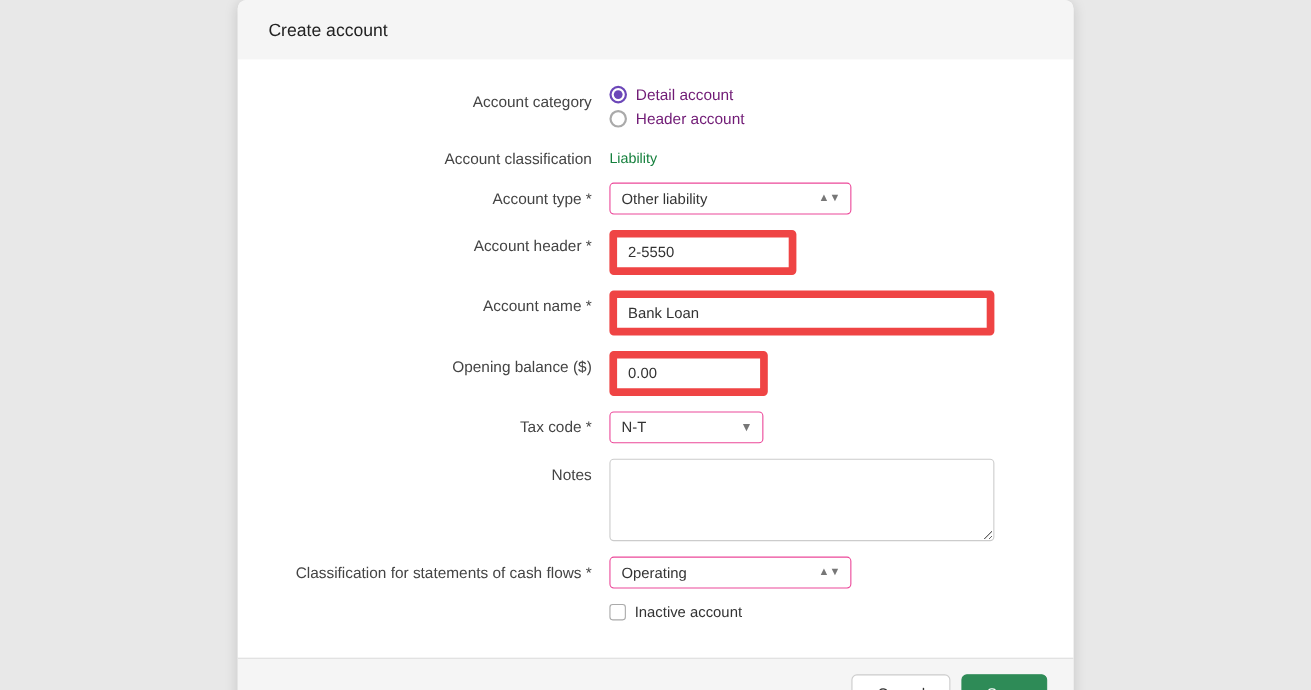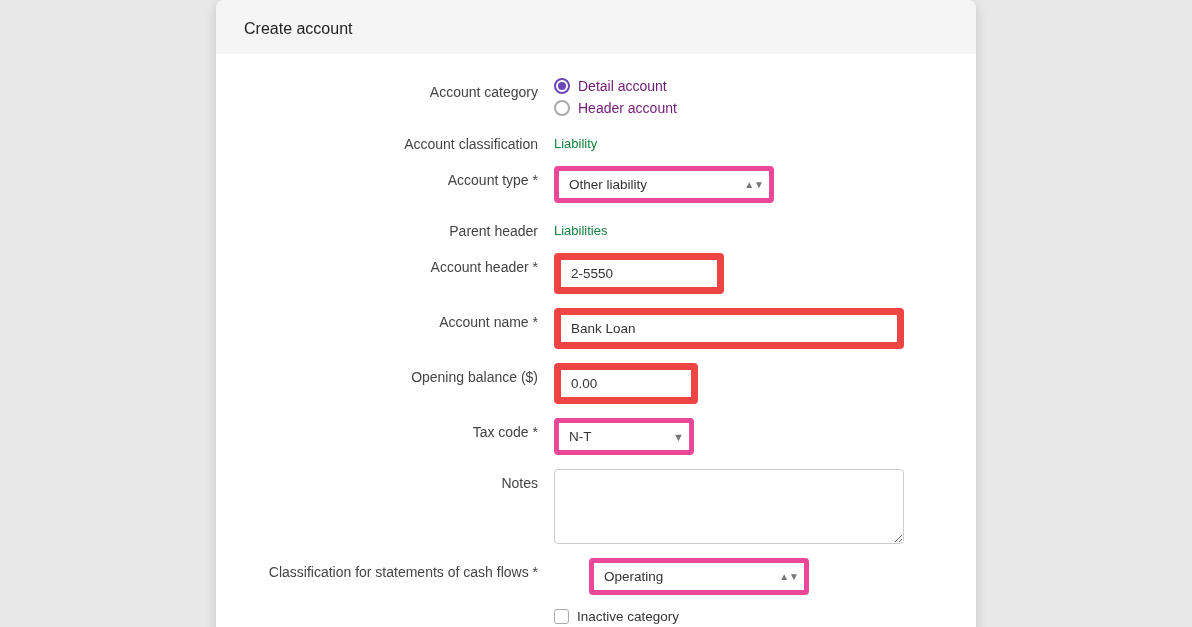--- a/index.html
+++ b/index.html
@@ -114,40 +114,39 @@
     }
     .input-balance {
       width: 144px;
     }
     .select-wrapper {
       position: relative;
       display: inline-flex;
       align-items: center;
     }
     .form-select {
-      border: 5px solid #ec4899;
+      border: 1px solid #ec4899;
       border-radius: 4px;
       padding: 6px 32px 6px 10px;
       font-size: 13.5px;
       color: #333;
       outline: none;
       background: #fff;
       appearance: none;
       -webkit-appearance: none;
       cursor: pointer;
     }
     .select-account-type {
       width: 220px;
     }
     .select-tax-code {
       width: 140px;
     }
     .select-cash-flow {
       width: 220px;
-      margin-left: 35px;
     }
     .select-arrow {
       position: absolute;
       right: 10px;
       pointer-events: none;
       color: #777;
       font-size: 11px;
     }
     .select-arrows {
       position: absolute;
@@ -263,26 +262,20 @@
           <select class="form-select select-account-type">
             <option>Other liability</option>
             <option>Current liability</option>
             <option>Long-term liability</option>
           </select>
           <span class="select-arrows">▲▼</span>
         </div>
       </div>
     </div>
 
-    <div class="form-row">
-      <div class="form-label">Parent header</div>
-      <div class="form-control-area">
-        <span class="text-value">Liabilities</span>
-      </div>
-    </div>
 
     <div class="form-row">
       <div class="form-label">Account header *</div>
       <div class="form-control-area">
         <input type="text" class="form-input input-number" value="2-5550" style="">
       </div>
     </div>
 
     <div class="form-row">
       <div class="form-label">Account name *</div>
@@ -331,21 +324,21 @@
           <span class="select-arrows">▲▼</span>
         </div>
       </div>
     </div>
 
     <div class="form-row">
       <div class="form-label"></div>
       <div class="form-control-area">
         <label class="checkbox-item">
           <div class="checkbox-box"></div>
-          <span class="checkbox-label">Inactive category</span>
+          <span class="checkbox-label">Inactive account</span>
         </label>
       </div>
     </div>
 
   </div>
 
   <div class="dialog-footer">
     <button class="btn btn-cancel">Cancel</button>
     <button class="btn btn-save">Save</button>
   </div>

